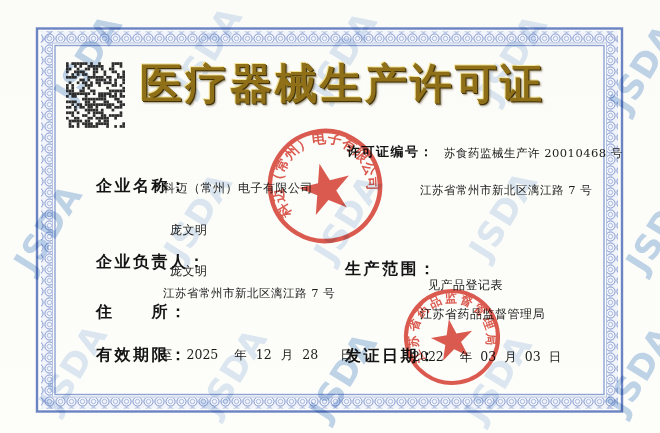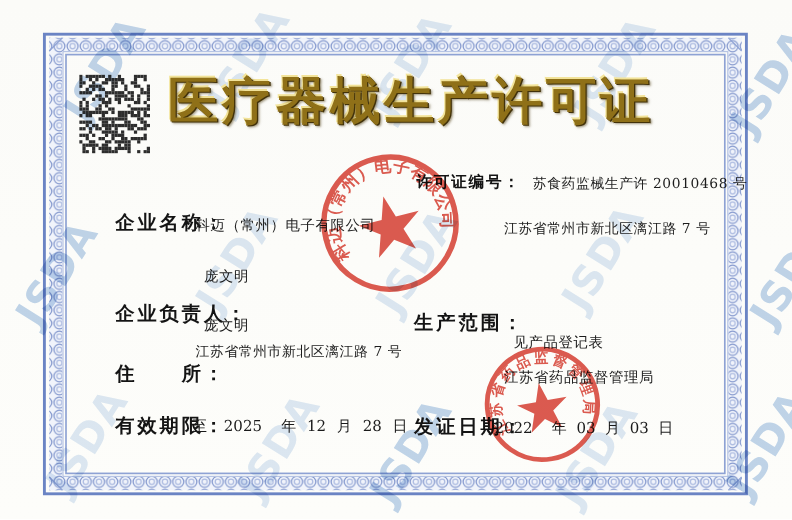--- a/index.html
+++ b/index.html
@@ -398,21 +398,21 @@
     <div class="fld val sm" style="left:163px;top:286px">江苏省常州市新北区漓江路 7 号</div>
     <div class="fld lbl" style="left:96px;top:302px">住　　所：</div>
 
     <div class="fld lbl" style="left:96px;top:345px">有效期限：</div>
     <div class="fld dt" style="left:160px;top:347px">
       <span style="margin-right:14px">至</span>
       <span style="margin-right:16px">2025</span>
       <span style="margin-right:9px">年</span>
       <span style="margin-right:9px">12</span>
       <span style="margin-right:9px">月</span>
-      <span style="margin-right:9px">28</span>
+      <span style="margin-right:22px">28</span>
       <span>日</span>
     </div>
   </div>
 
   <svg class="seals" width="660" height="433" viewBox="0 0 660 433">
     <g class="seal" opacity="0.82" transform="rotate(-14 325 186)" style="color: rgb(214, 56, 43);">
       <circle cx="325" cy="186" r="55" fill="none" stroke="currentColor" stroke-width="4.5"></circle>
       <polygon transform="translate(325,190)" fill="currentColor" points="0,-27 6.1,-8.3 25.7,-8.3 9.8,3.2 15.9,21.8 0,10.3 -15.9,21.8 -9.8,3.2 -25.7,-8.3 -6.1,-8.3"></polygon>
       <path id="arc1" d="M 286.4,204.8 A 43 43 0 1 1 363.6,204.8" fill="none"></path>
       <text font-size="14" font-weight="700" fill="currentColor" font-family="DejaVu Sans, sans-serif">

